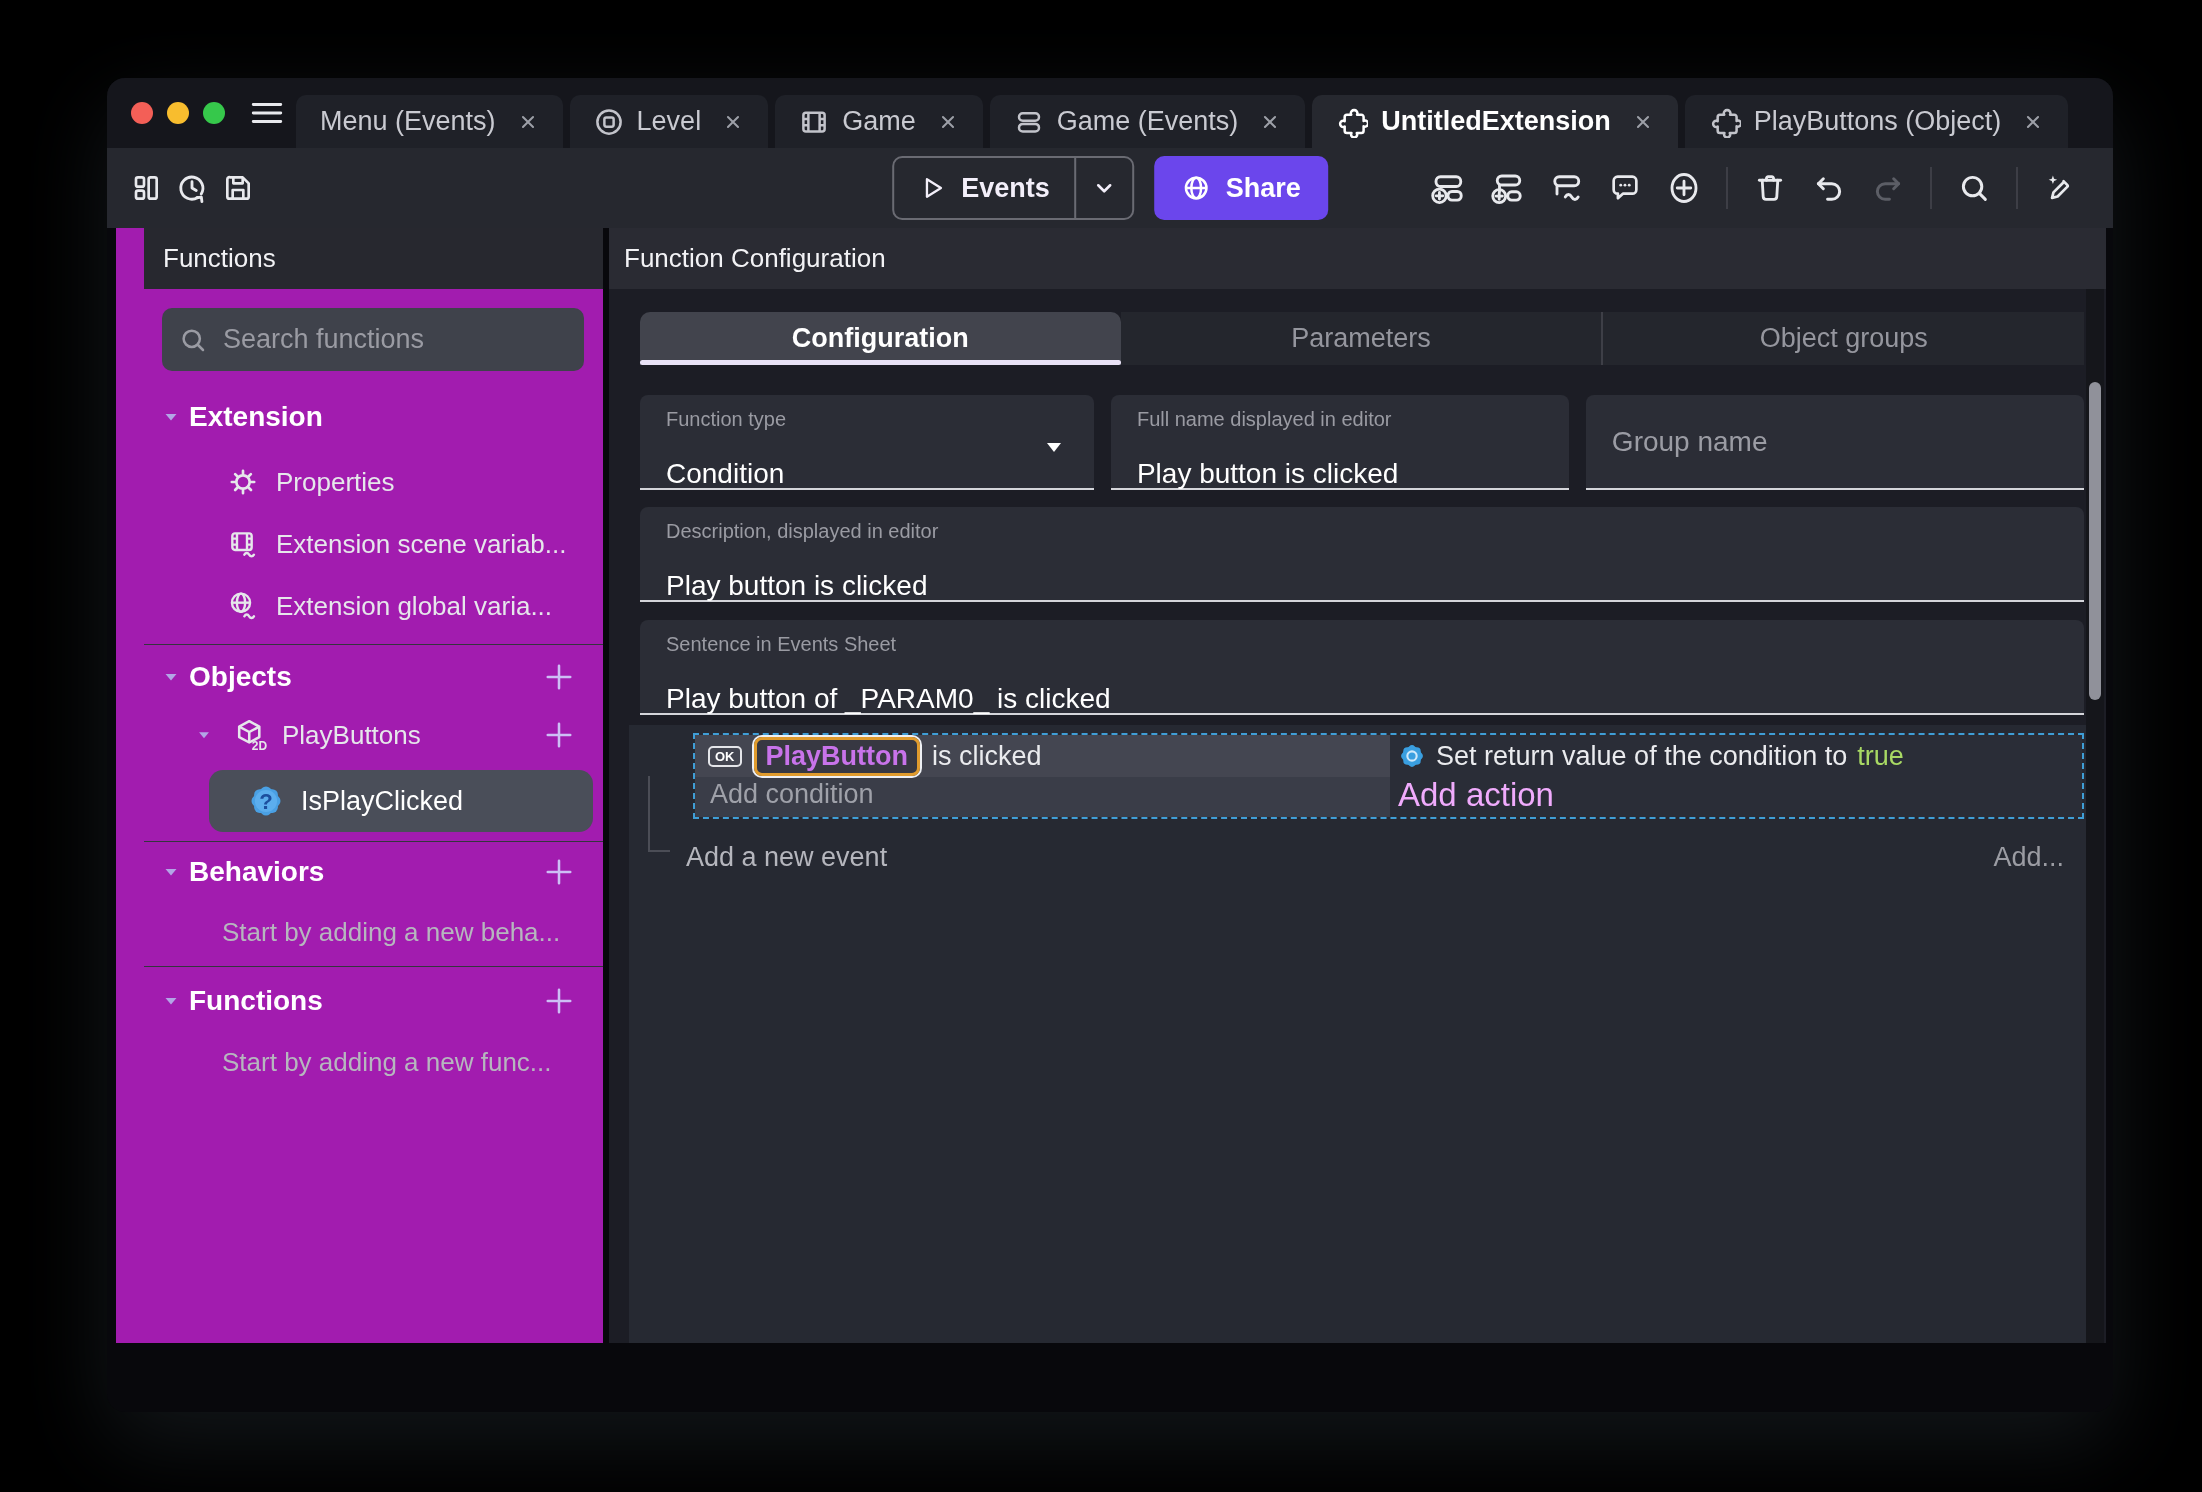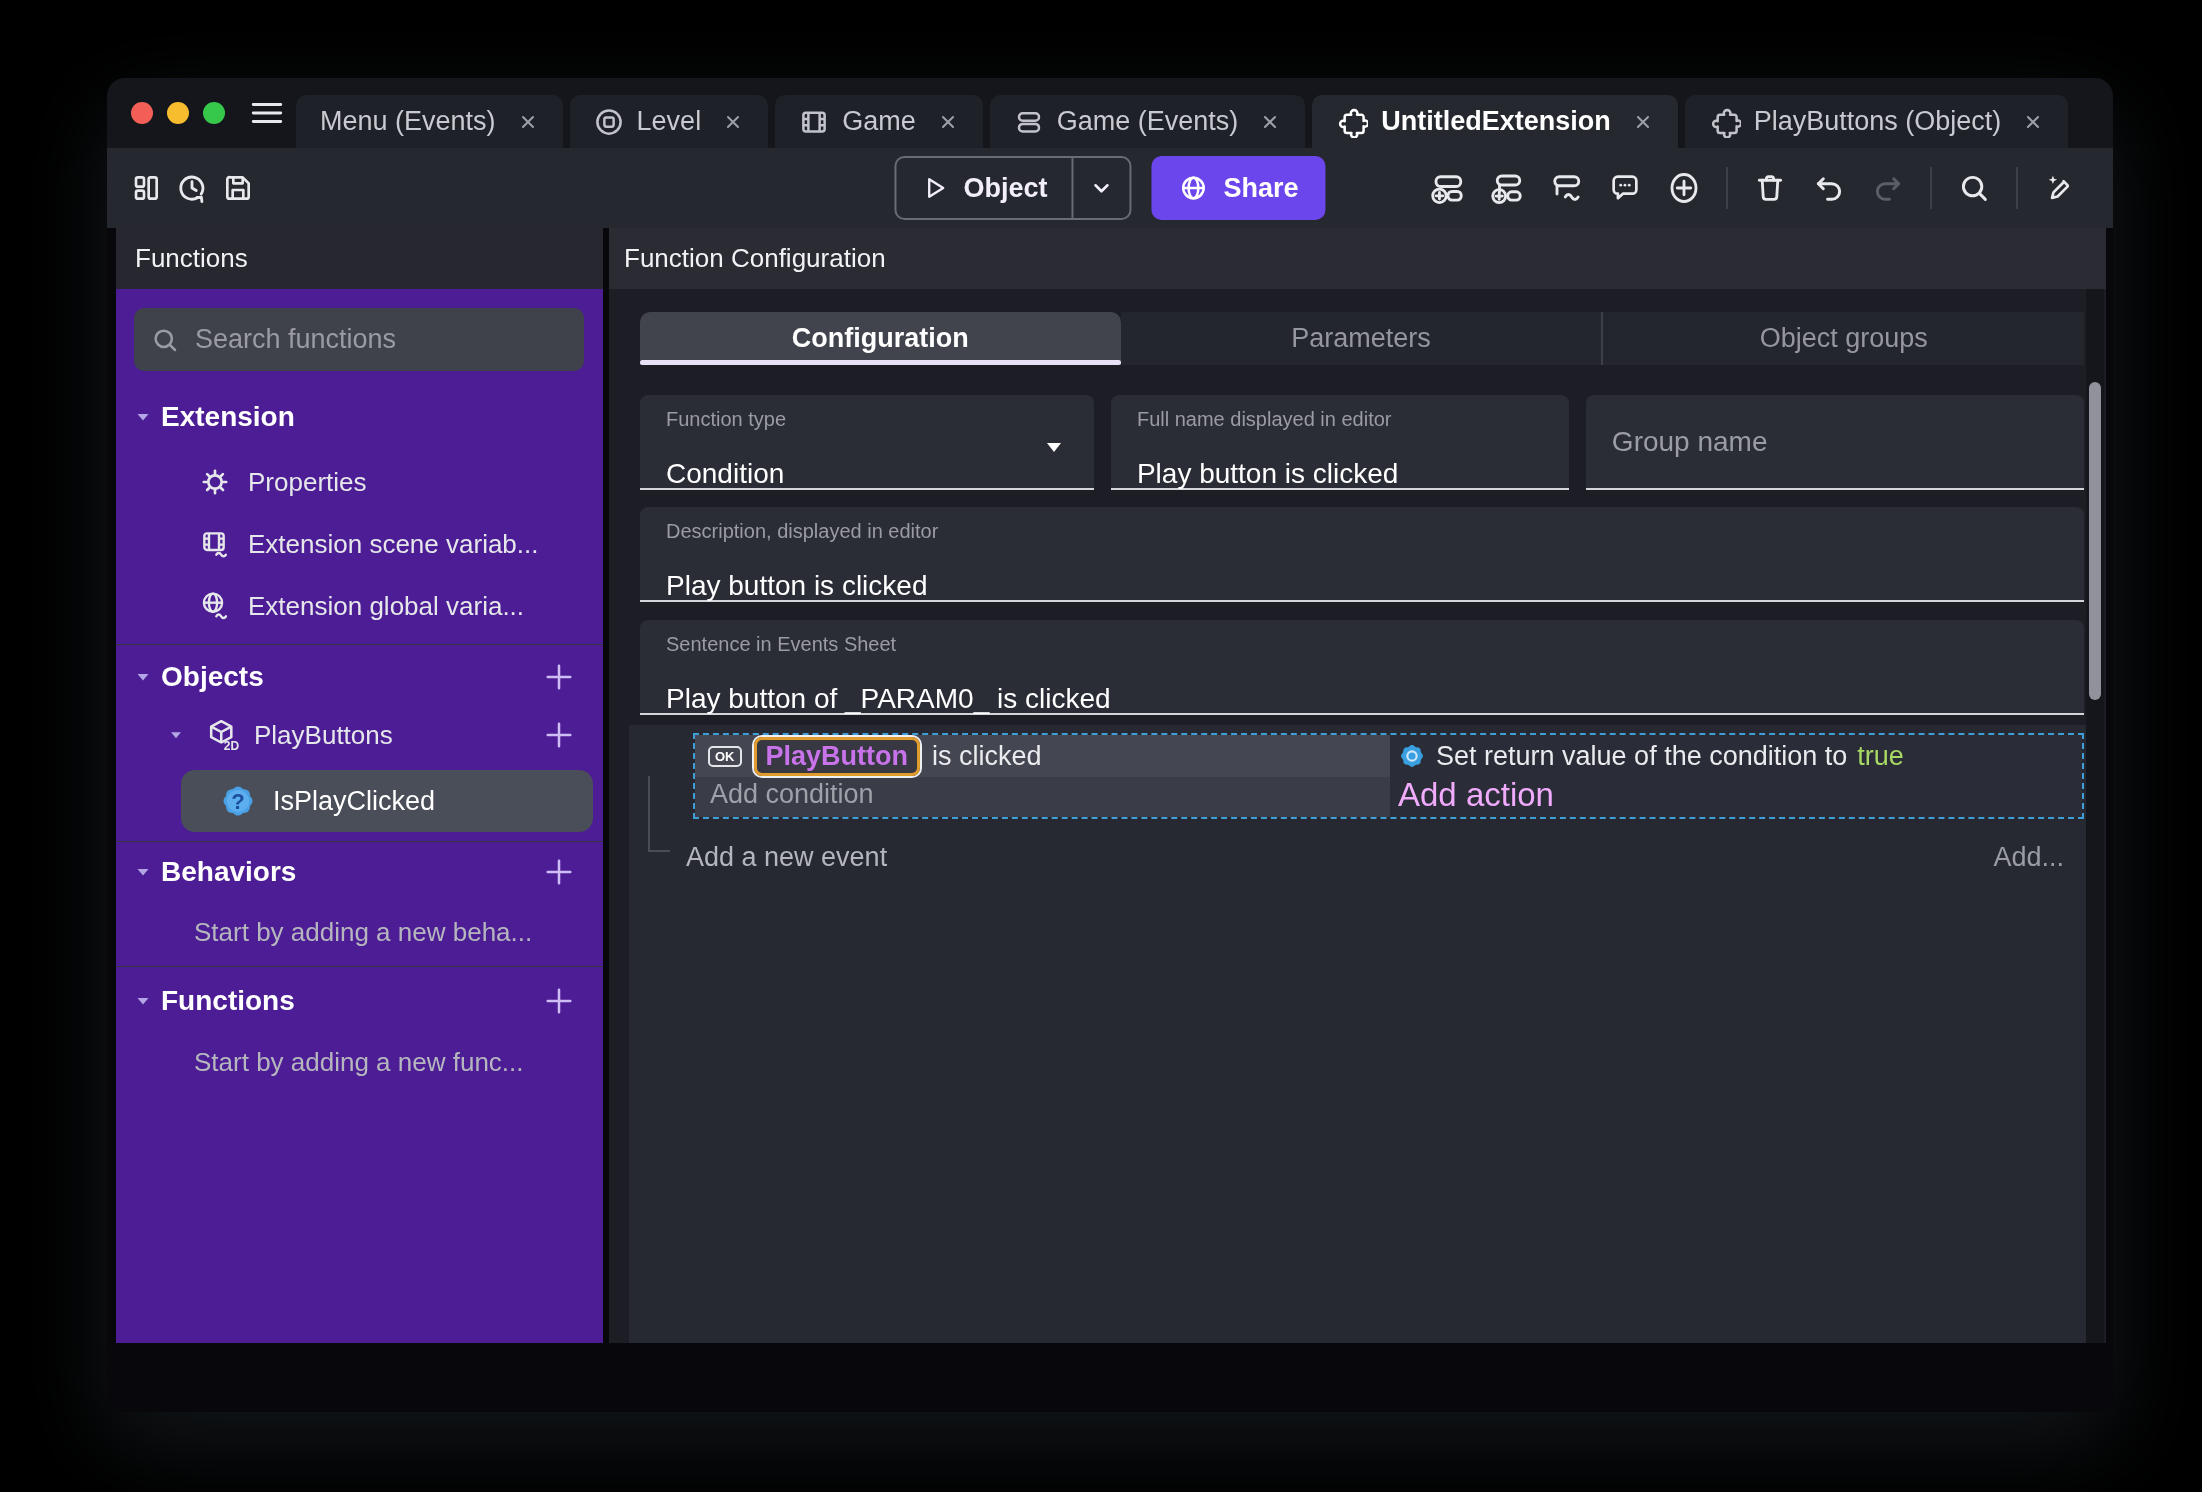--- a/index.html
+++ b/index.html
@@ -26,21 +26,21 @@
 .preview { display:flex; align-items:center; height:64px; border:2px solid #6a6b73; border-radius:10px; color:#f3effa; }
 .pmain { display:flex; align-items:center; gap:15px; padding:0 24px; font-weight:bold; font-size:27px; height:100%; }
 .pdiv { width:2px; align-self:stretch; background:#6a6b73; }
 .parrow { width:56px; display:flex; justify-content:center; align-items:center; }
 .share { display:flex; align-items:center; gap:15px; height:64px; padding:0 27px; background:#6b46ec; border-radius:10px; color:#fff; font-weight:bold; font-size:27px; }
 .tb-right { margin-left:auto; display:flex; align-items:center; gap:13px; }
 .tsep { width:2px; height:42px; background:#3d3e46; margin:0 6px; }
 .dim { color:#5c5e66; }
 
 .content { flex:none; height:1115px; display:flex; padding:0 7px 0 9px; gap:6px; }
-.sidebar { width:487px; flex:none; display:flex; flex-direction:column; background:#4c1d95; }
+.sidebar { width:487px; flex:none; display:flex; flex-direction:column; background:#a21caf;padding-left:28px; }
 .phead { height:61px; background:#27282f; display:flex; align-items:center; padding-left:19px; font-size:26px; color:#f2f2f5; flex:none; }
 .sbody { padding-top:19px; }
 .search { margin:0 19px 0 18px; height:63px; background:#3f424b; border-radius:10px; display:flex; align-items:center; padding:0 16px; gap:15px; color:#9a9ba3; font-size:27px; }
 .sect { display:flex; align-items:center; height:56px; padding:0 26px 0 13px; }
 .chev { display:flex; color:#b3a5e6; width:28px; justify-content:center; }
 .slabel { margin-left:4px; font-size:28px; font-weight:bold; color:#fff; }
 .plus { margin-left:auto; color:#cdbff5; display:flex; }
 .sect1 { margin-top:18px; }
 .itemgroup { margin-top:6px; }
 .item { display:flex; align-items:center; height:62px; padding-left:83px; gap:17px; color:#e6e7eb; font-size:26px; }
@@ -207,21 +207,21 @@
         </div>
     </div>
     <div class="tb-center">
       <div class="preview">
         <div class="pmain">
           <span>
               <svg width="28" height="28" viewBox="0 0 24 24" fill="none" stroke="currentColor" stroke-width="2" stroke-linejoin="round">
                 <path d="M7.5 4.5l12 7.5-12 7.5z"></path>
               </svg>
             </span>
-          <span>Object</span>
+          <span>Events</span>
         </div>
         <div class="pdiv"></div>
         <div class="parrow">
             <svg width="26" height="26" viewBox="0 0 24 24" fill="none" stroke="currentColor" stroke-width="2.4" stroke-linecap="round" stroke-linejoin="round">
               <path d="M6.5 9.5l5.5 5.5 5.5-5.5"></path>
             </svg>
           </div>
       </div>
       <div class="share">
         <span>

